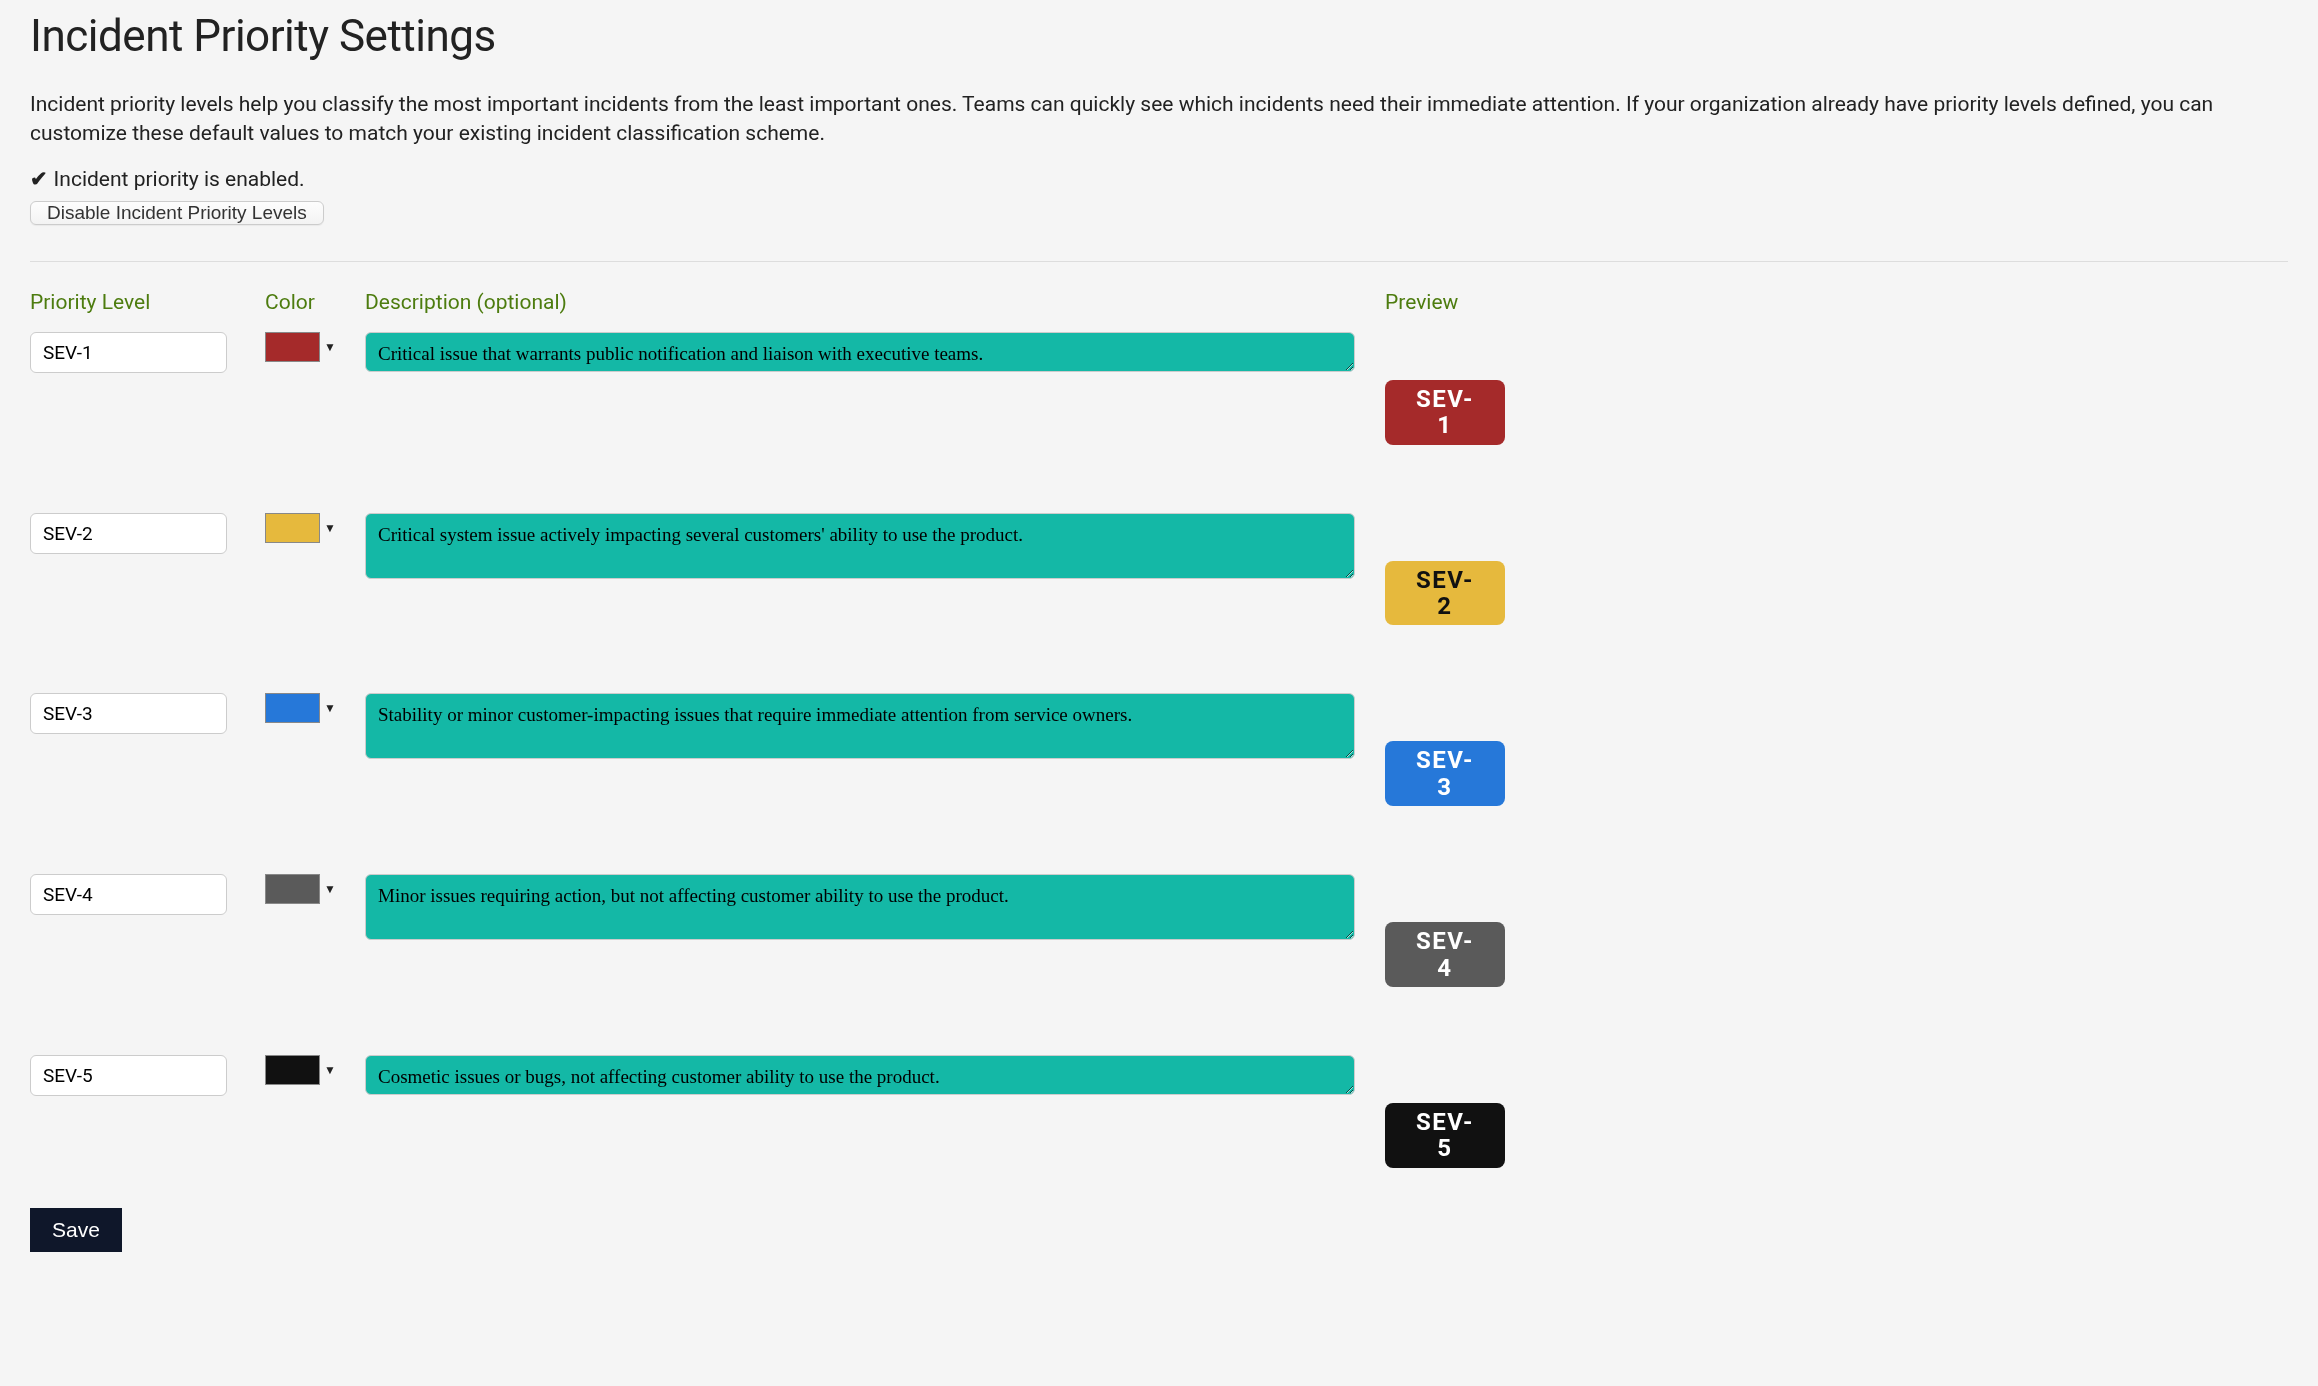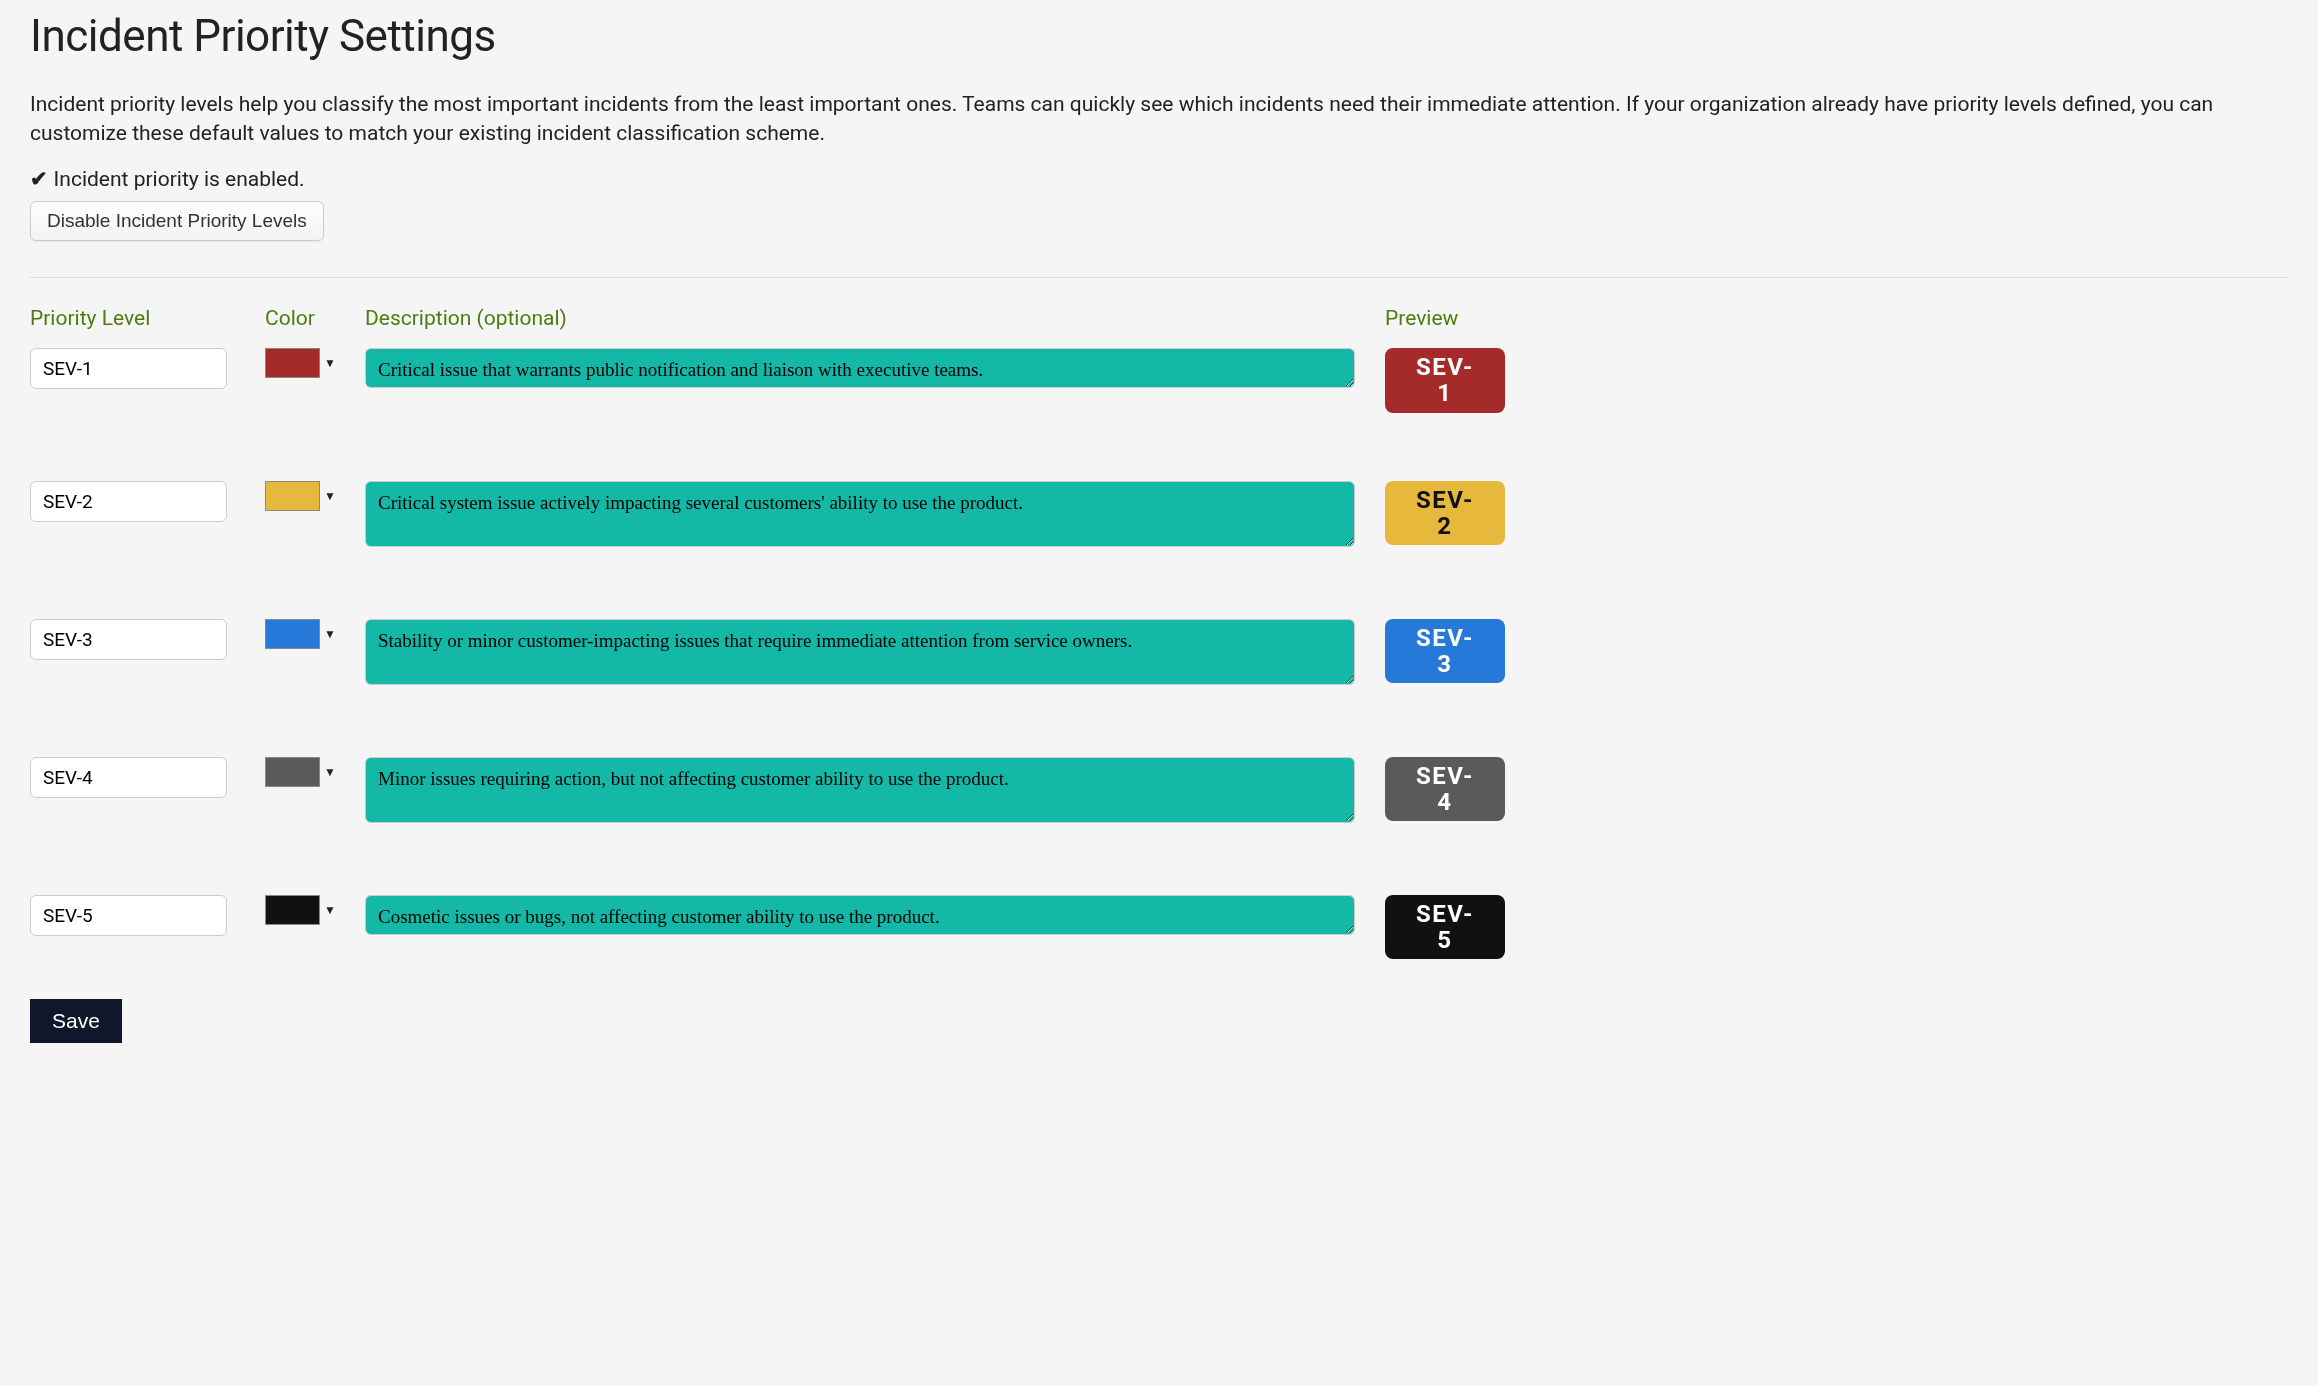--- a/index.html
+++ b/index.html
@@ -28,21 +28,21 @@
       align-items: center;
       gap: 6px;
       margin-bottom: 10px;
     }
     .check-icon {
       display: inline-block;
       font-weight: bold;
     }
     .btn-secondary {
       display: inline-block;
-      padding: 8px 16px;
+      padding: 0 16px;
       font-size: 19px;
       background: linear-gradient(#fdfdfd, #f3f3f3);
       border: 1px solid #ccc;
       border-radius: 6px;
       cursor: pointer;
       color: #333;
       box-shadow: 0 1px 1px rgba(0,0,0,0.05);
     }
     hr.divider {
       border: none;
@@ -114,20 +114,21 @@
       justify-content: center;
       color: #fff;
       font-weight: 700;
       font-size: 24px;
       letter-spacing: 1.5px;
       border-radius: 8px;
       padding: 6px 14px;
       min-width: 120px;
       text-align: center;
       line-height: 1.1;
+      margin-top: 48px;
     }
     .btn-primary {
       padding: 10px 22px;
       font-size: 21px;
       background: #0f172a;
       color: #fff;
       border: none;
       border-radius: 0;
       cursor: pointer;
       text-align: right;

